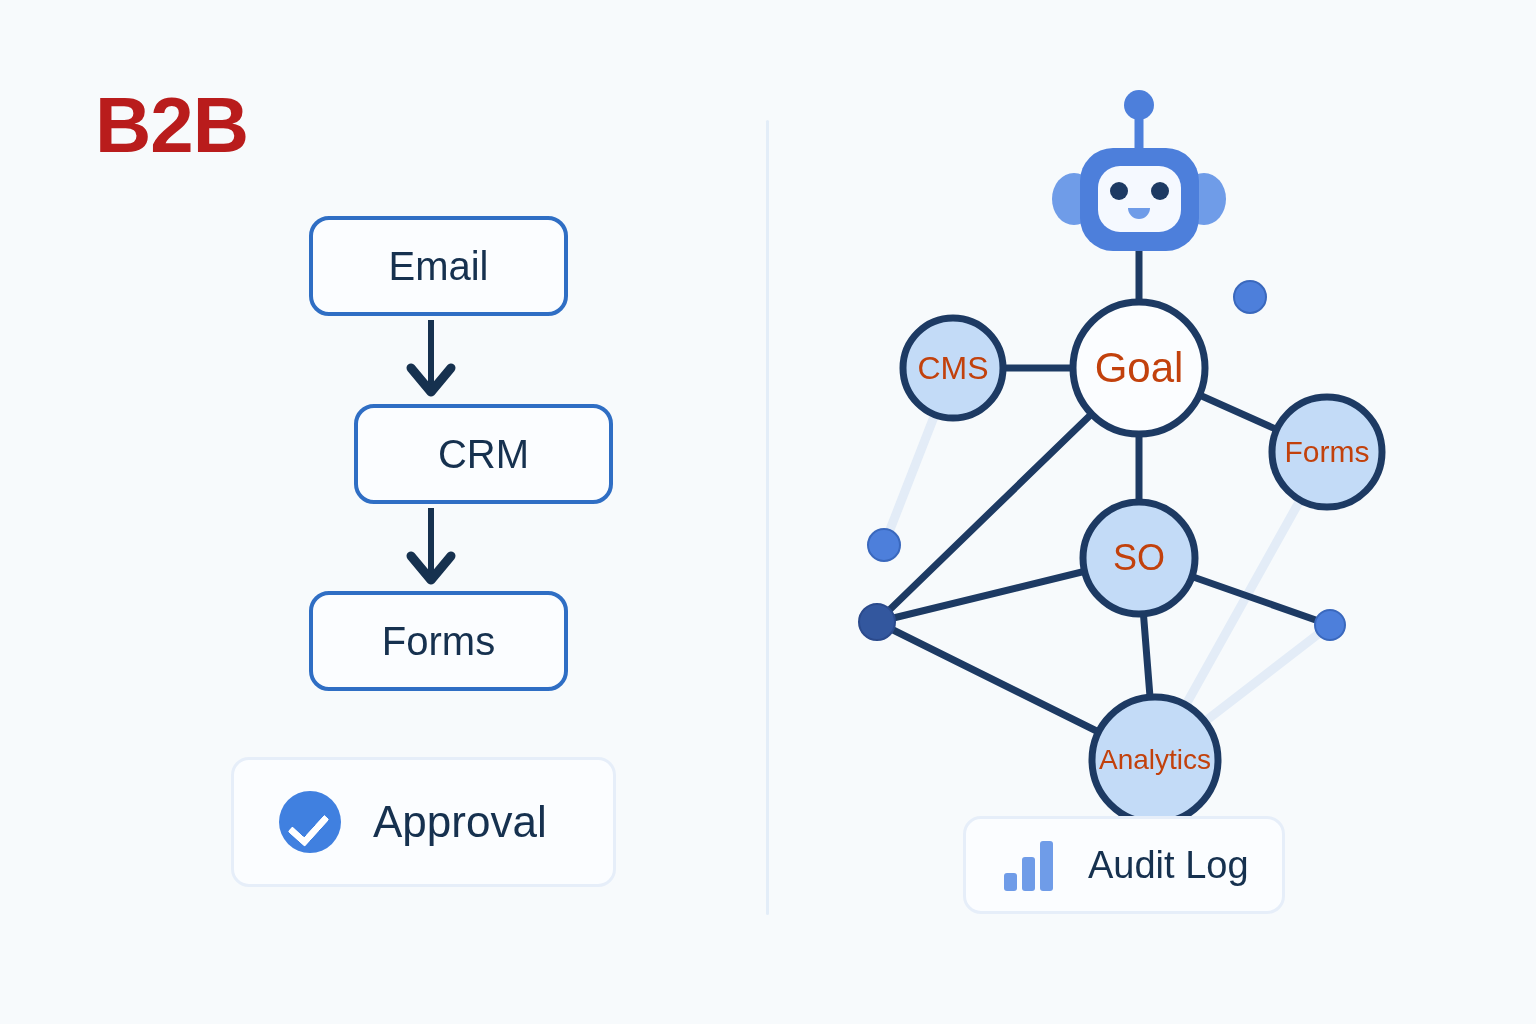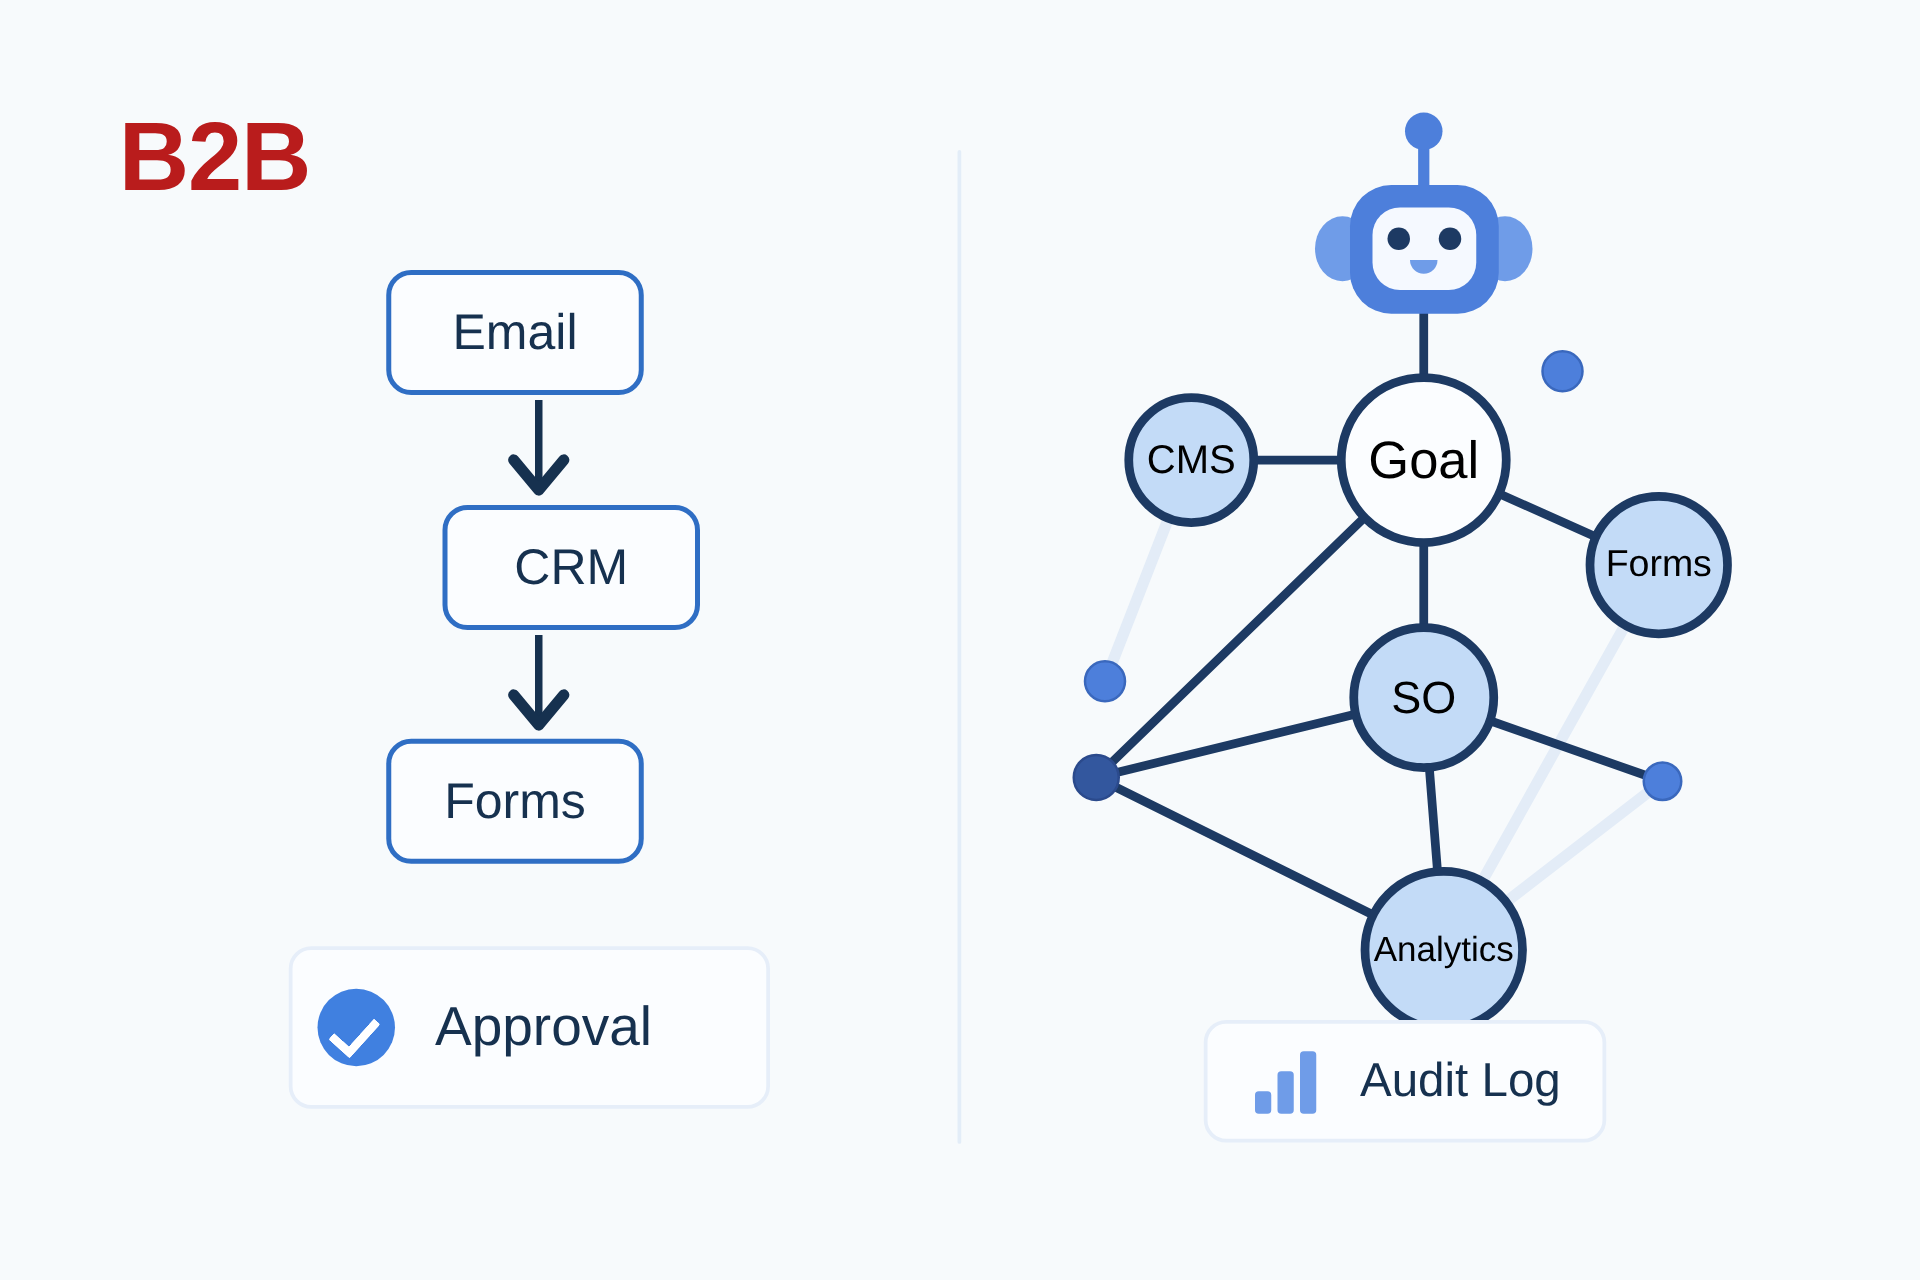--- a/index.html
+++ b/index.html
@@ -42,21 +42,21 @@
     width: 3px;
     height: 795px;
     background: #e3edf8;
     border-radius: 2px;
   }
 
   
   .flow-box {
     position: absolute;
     left: 309px;
-    width: 206px;
+    width: 259px;
     height: 100px;
     box-sizing: border-box;
     border: 4px solid #2f6ec4;
     border-radius: 20px;
     background: #fbfdff;
     display: flex;
     align-items: center;
     justify-content: center;
   }
   .flow-box .flow-label {
@@ -76,21 +76,21 @@
     border: 3px solid #e6eef9;
     border-radius: 18px;
     display: flex;
     align-items: center;
   }
   #approval-card {
     left: 231px;
     top: 757px;
     width: 385px;
     height: 130px;
-    padding-left: 20px;
+    padding-left: 45px;
     gap: 32px;
   }
   .check-badge {
     width: 62px;
     height: 62px;
     border-radius: 50%;
     background: #4080e0;
     flex: 0 0 auto;
     position: relative;
   }
@@ -140,21 +140,21 @@
     border-radius: 3px;
   }
   .bars-icon i:nth-child(1) { height: 18px; }
   .bars-icon i:nth-child(2) { height: 34px; }
   .bars-icon i:nth-child(3) { height: 50px; }
 
   
   .node-label {
     position: absolute;
     transform: translate(-50%, -50%);
-    color: #000000;
+    color: #c2410c;
     white-space: nowrap;
     pointer-events: none;
   }
 </style>
 </head>
 <body>
 
 <svg id="canvas" viewBox="0 0 1536 1024">
 
   <g>

